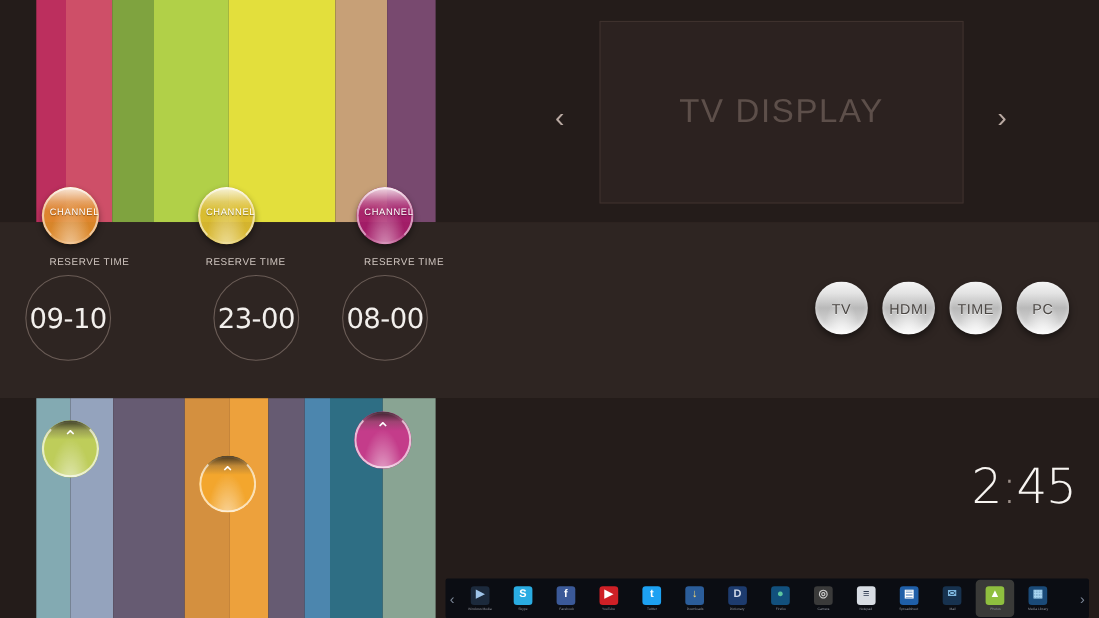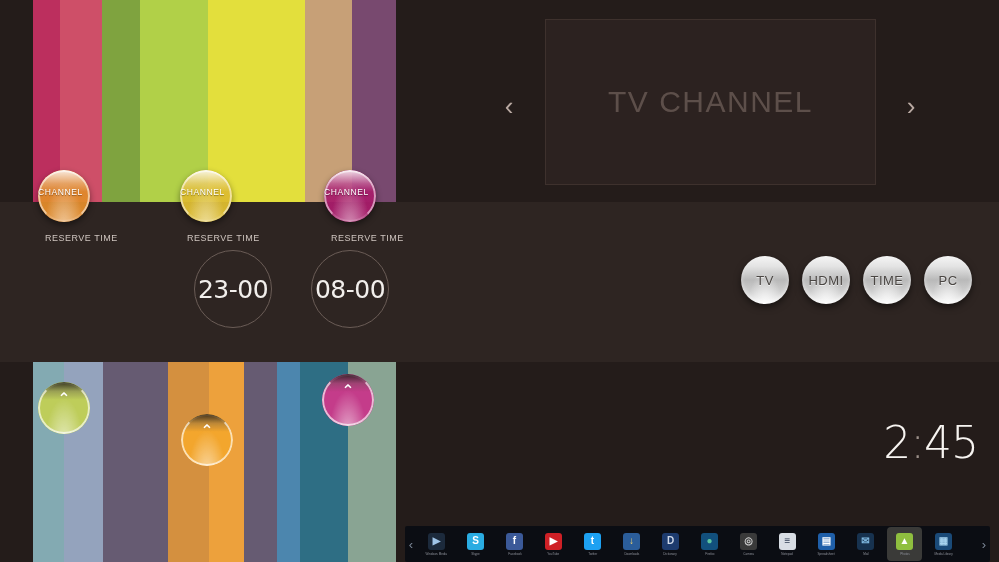--- a/index.html
+++ b/index.html
@@ -65,21 +65,21 @@
     background:
       radial-gradient(ellipse at 50% 115%, rgba(255,255,255,.55) 0%, rgba(255,255,255,0) 55%),
       linear-gradient(to bottom, rgba(255,255,255,.85) 0%, rgba(255,255,255,.25) 26%, rgba(255,255,255,0) 42%);
   }
   .channel-knob .ring{
     position:absolute; inset:0; border-radius:50%;
     border:2px solid rgba(255,255,255,.55);
     border-bottom-color:rgba(255,255,255,.15);
   }
   .channel-knob .ktext{
-    position:absolute; left:0; right:0; top:17px; text-align:left;
+    position:absolute; left:0; right:0; top:17px; text-align:right;
     font-size:8.5px; color:#fff; letter-spacing:.6px;
     text-shadow:0 1px 1px rgba(0,0,0,.4);
   }
   #knob-1{ left:38px; background:linear-gradient(to bottom,#f0a755,#e08a2a); }
   #knob-2{ left:180px; background:linear-gradient(to bottom,#efd45c,#dcbb2f); }
   #knob-3{ left:324px; background:linear-gradient(to bottom,#c43c8a,#a71c6a); }
 
   .reserve-label{
     position:absolute; top:233px; font-size:9px; color:#cfc5bf;
     letter-spacing:.5px; white-space:nowrap;padding-left:20px;
@@ -209,21 +209,21 @@
         <div class="stripe" style="background: rgb(127, 163, 63); width: 38px;"></div>
         <div class="stripe" style="background: rgb(177, 208, 72); width: 68px;"></div>
         <div class="stripe" style="background: rgb(227, 223, 60); width: 97px;"></div>
         <div class="stripe" style="background: rgb(199, 160, 119); width: 47px;"></div>
         <div class="stripe" style="background: rgb(120, 73, 111); width: 44px;"></div>
       </div>
 
     <div id="tv-panel-wrap">
       <div class="nav-arrow" id="nav-prev">‹</div>
       <div id="tv-screen">
-        <div id="tv-screen-label">TV CHANNEL</div>
+        <div id="tv-screen-label">TV DISPLAY</div>
       </div>
       <div class="nav-arrow" id="nav-next">›</div>
     </div>
   </div>
 
   <div id="mid-band"></div>
 
   <div class="channel-knob" id="knob-1" style="background-image: linear-gradient(rgba(224, 138, 42, 0.867), rgb(224, 138, 42));">
     <div class="gloss"></div>
     <div class="ring"></div>
@@ -237,20 +237,23 @@
   <div class="channel-knob" id="knob-3" style="background-image: linear-gradient(rgba(167, 28, 106, 0.867), rgb(167, 28, 106));">
     <div class="gloss"></div>
     <div class="ring"></div>
     <div class="ktext">CHANNEL</div>
   </div>
 
   <div class="reserve-label" id="res-label-1">RESERVE TIME</div>
   <div class="reserve-label" id="res-label-2">RESERVE TIME</div>
   <div class="reserve-label" id="res-label-3">RESERVE TIME</div>
 
+  <div class="time-circle" id="time-1">
+    <span>09-10</span>
+  </div>
   <div class="time-circle" id="time-2">
     <span>23-00</span>
   </div>
   <div class="time-circle" id="time-3">
     <span>08-00</span>
   </div>
 
   <div class="src-btn" id="src-tv">
     <span>TV</span>
   </div>

